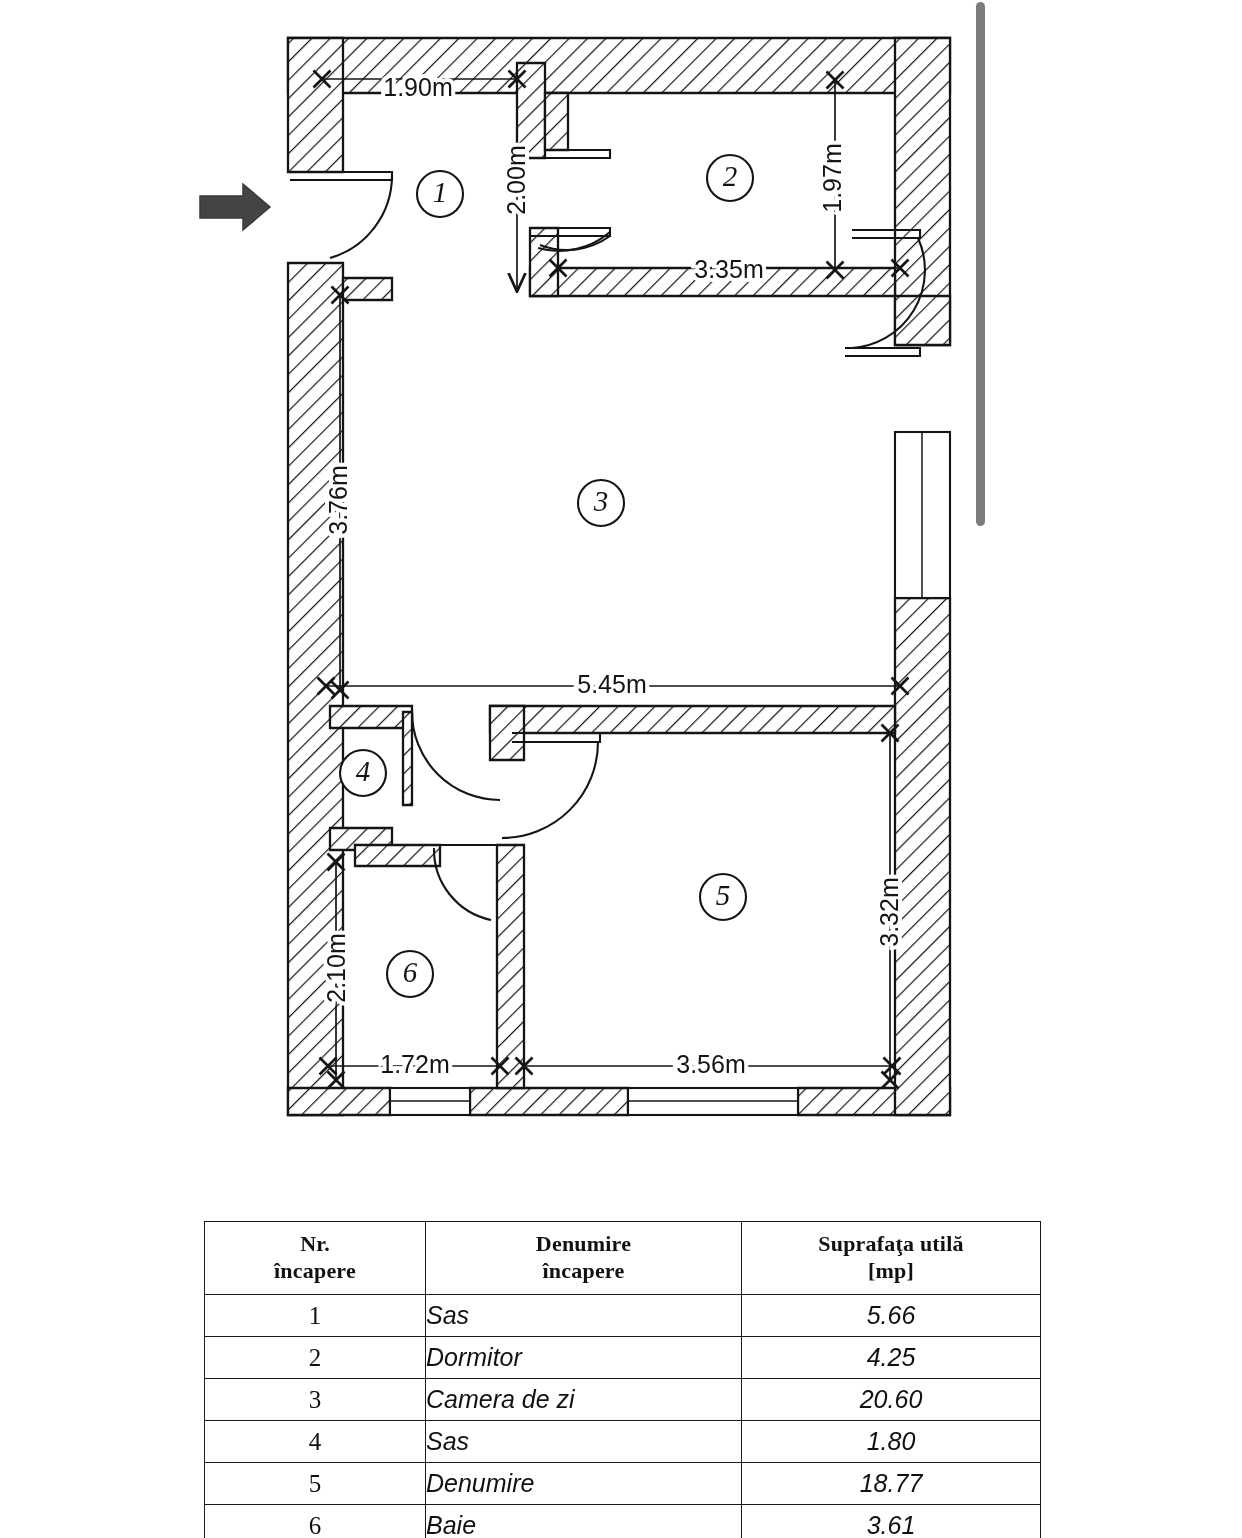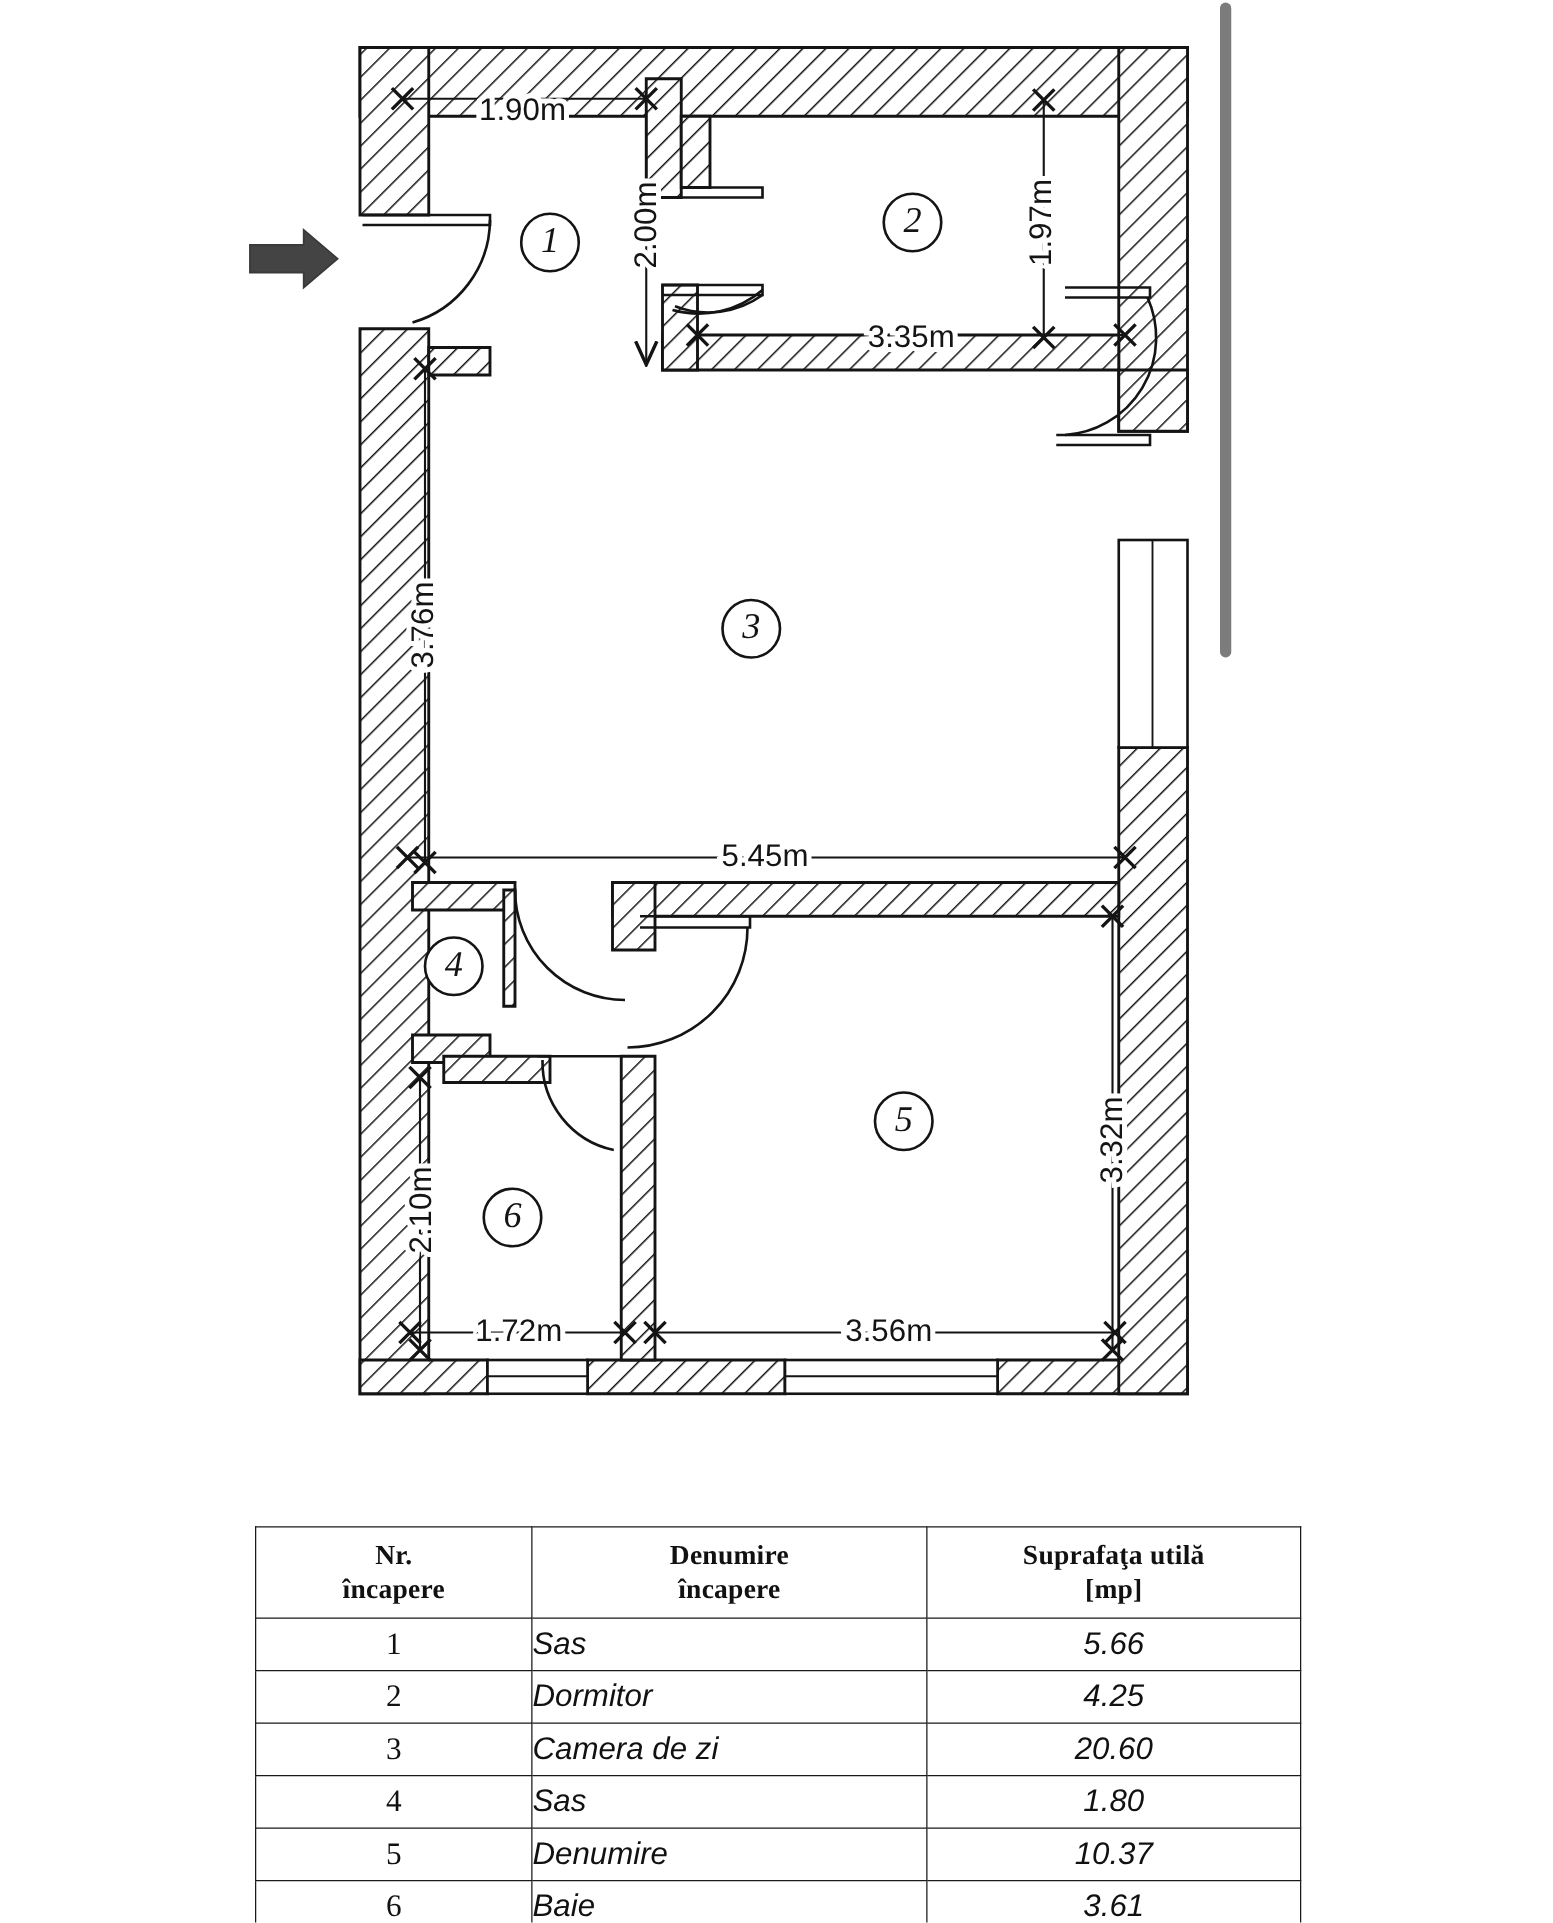--- a/index.html
+++ b/index.html
@@ -325,21 +325,21 @@
           <td class="cell-area">20.60</td>
         </tr>
         <tr>
           <td class="cell-nr">4</td>
           <td class="cell-name">Sas</td>
           <td class="cell-area">1.80</td>
         </tr>
         <tr>
           <td class="cell-nr">5</td>
           <td class="cell-name">Denumire</td>
-          <td class="cell-area">10.37</td>
+          <td class="cell-area">18.77</td>
         </tr>
         <tr>
           <td class="cell-nr">6</td>
           <td class="cell-name">Baie</td>
           <td class="cell-area">3.61</td>
         </tr>
       </tbody>
   </table>
 
   <div id="scrollbar-track">

